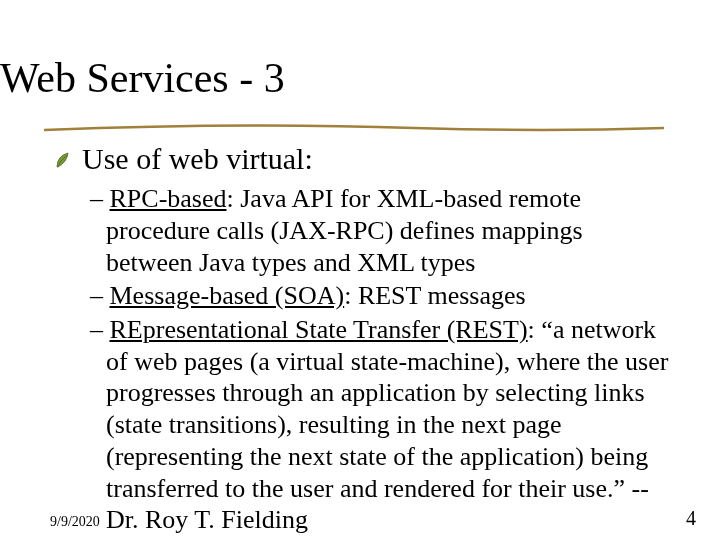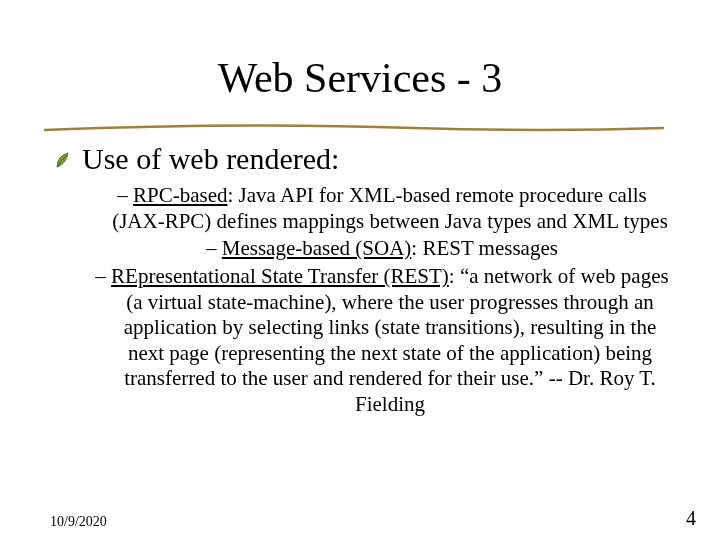--- a/index.html
+++ b/index.html
@@ -17,21 +17,20 @@
     position: relative;
     width: 720px;
     height: 540px;
     box-sizing: border-box;
   }
   .title {
     position: absolute;
     top: 54px;
     left: 0;
     width: 100%;
-    text-align: center;
     font-size: 42px;
   }
   .hr-line {
     position: absolute;
     top: 124px;
     left: 44px;
     width: 620px;
     height: 8px;
   }
   .hr-line svg { display: block; }
@@ -45,26 +44,25 @@
     font-size: 30px;
     margin-bottom: 4px;
   }
   .lvl1 .leaf-icon {
     display: inline-block;
     vertical-align: middle;
     margin-right: 8px;
     transform: translateY(-2px);
   }
   .lvl2 {
-    font-size: 21px;
+    font-size: 26px;
     line-height: 1.22;
     padding-left: 52px;
     text-indent: -16px;
     margin-top: 2px;
-    text-align: center;
   }
   .dash { display: inline; }
   .u { text-decoration: underline; }
   .ital { }
   .footer-date {
     position: absolute;
     bottom: 10px;
     left: 50px;
     font-size: 14px;
   }
@@ -88,31 +86,31 @@
     </svg>
   </div>
 
   <div class="body">
     <div class="lvl1">
       <span class="leaf-icon">
         <svg width="20" height="20" viewBox="0 0 20 20">
           <path d="M3 17 Q3 6 14 3 Q13 12 4 17 Z" fill="#7a9a3a" stroke="#4a6a1a" stroke-width="0.8"></path>
           <path d="M4 16 Q7 10 13 5" stroke="#4a6a1a" stroke-width="0.8" fill="none"></path>
         </svg>
-      </span><span>Use of web rendered:</span>
+      </span><span>Use of web virtual:</span>
     </div>
 
     <div class="lvl2">
       <span class="dash">– </span><span class="u">RPC-based</span><span>: Java API for XML-based remote procedure calls (JAX-RPC) defines mappings between Java types and XML types</span>
     </div>
 
     <div class="lvl2">
       <span class="dash">– </span><span class="u">Message-based (SOA)</span><span>: REST messages</span>
     </div>
 
     <div class="lvl2">
       <span class="dash">– </span><span class="u">REpresentational State Transfer (REST)</span><span>: “</span><span class="ital">a network of web pages (a virtual state-machine), where the user progresses through an application by selecting links (state transitions), resulting in the next page (representing the next state of the application) being transferred to the user and rendered for their use.</span><span>” -- Dr. Roy T. Fielding</span>
     </div>
   </div>
 
-  <div class="footer-date">10/9/2020</div>
+  <div class="footer-date">9/9/2020</div>
   <div class="footer-page">4</div>
 </div>
 
 </body></html>

